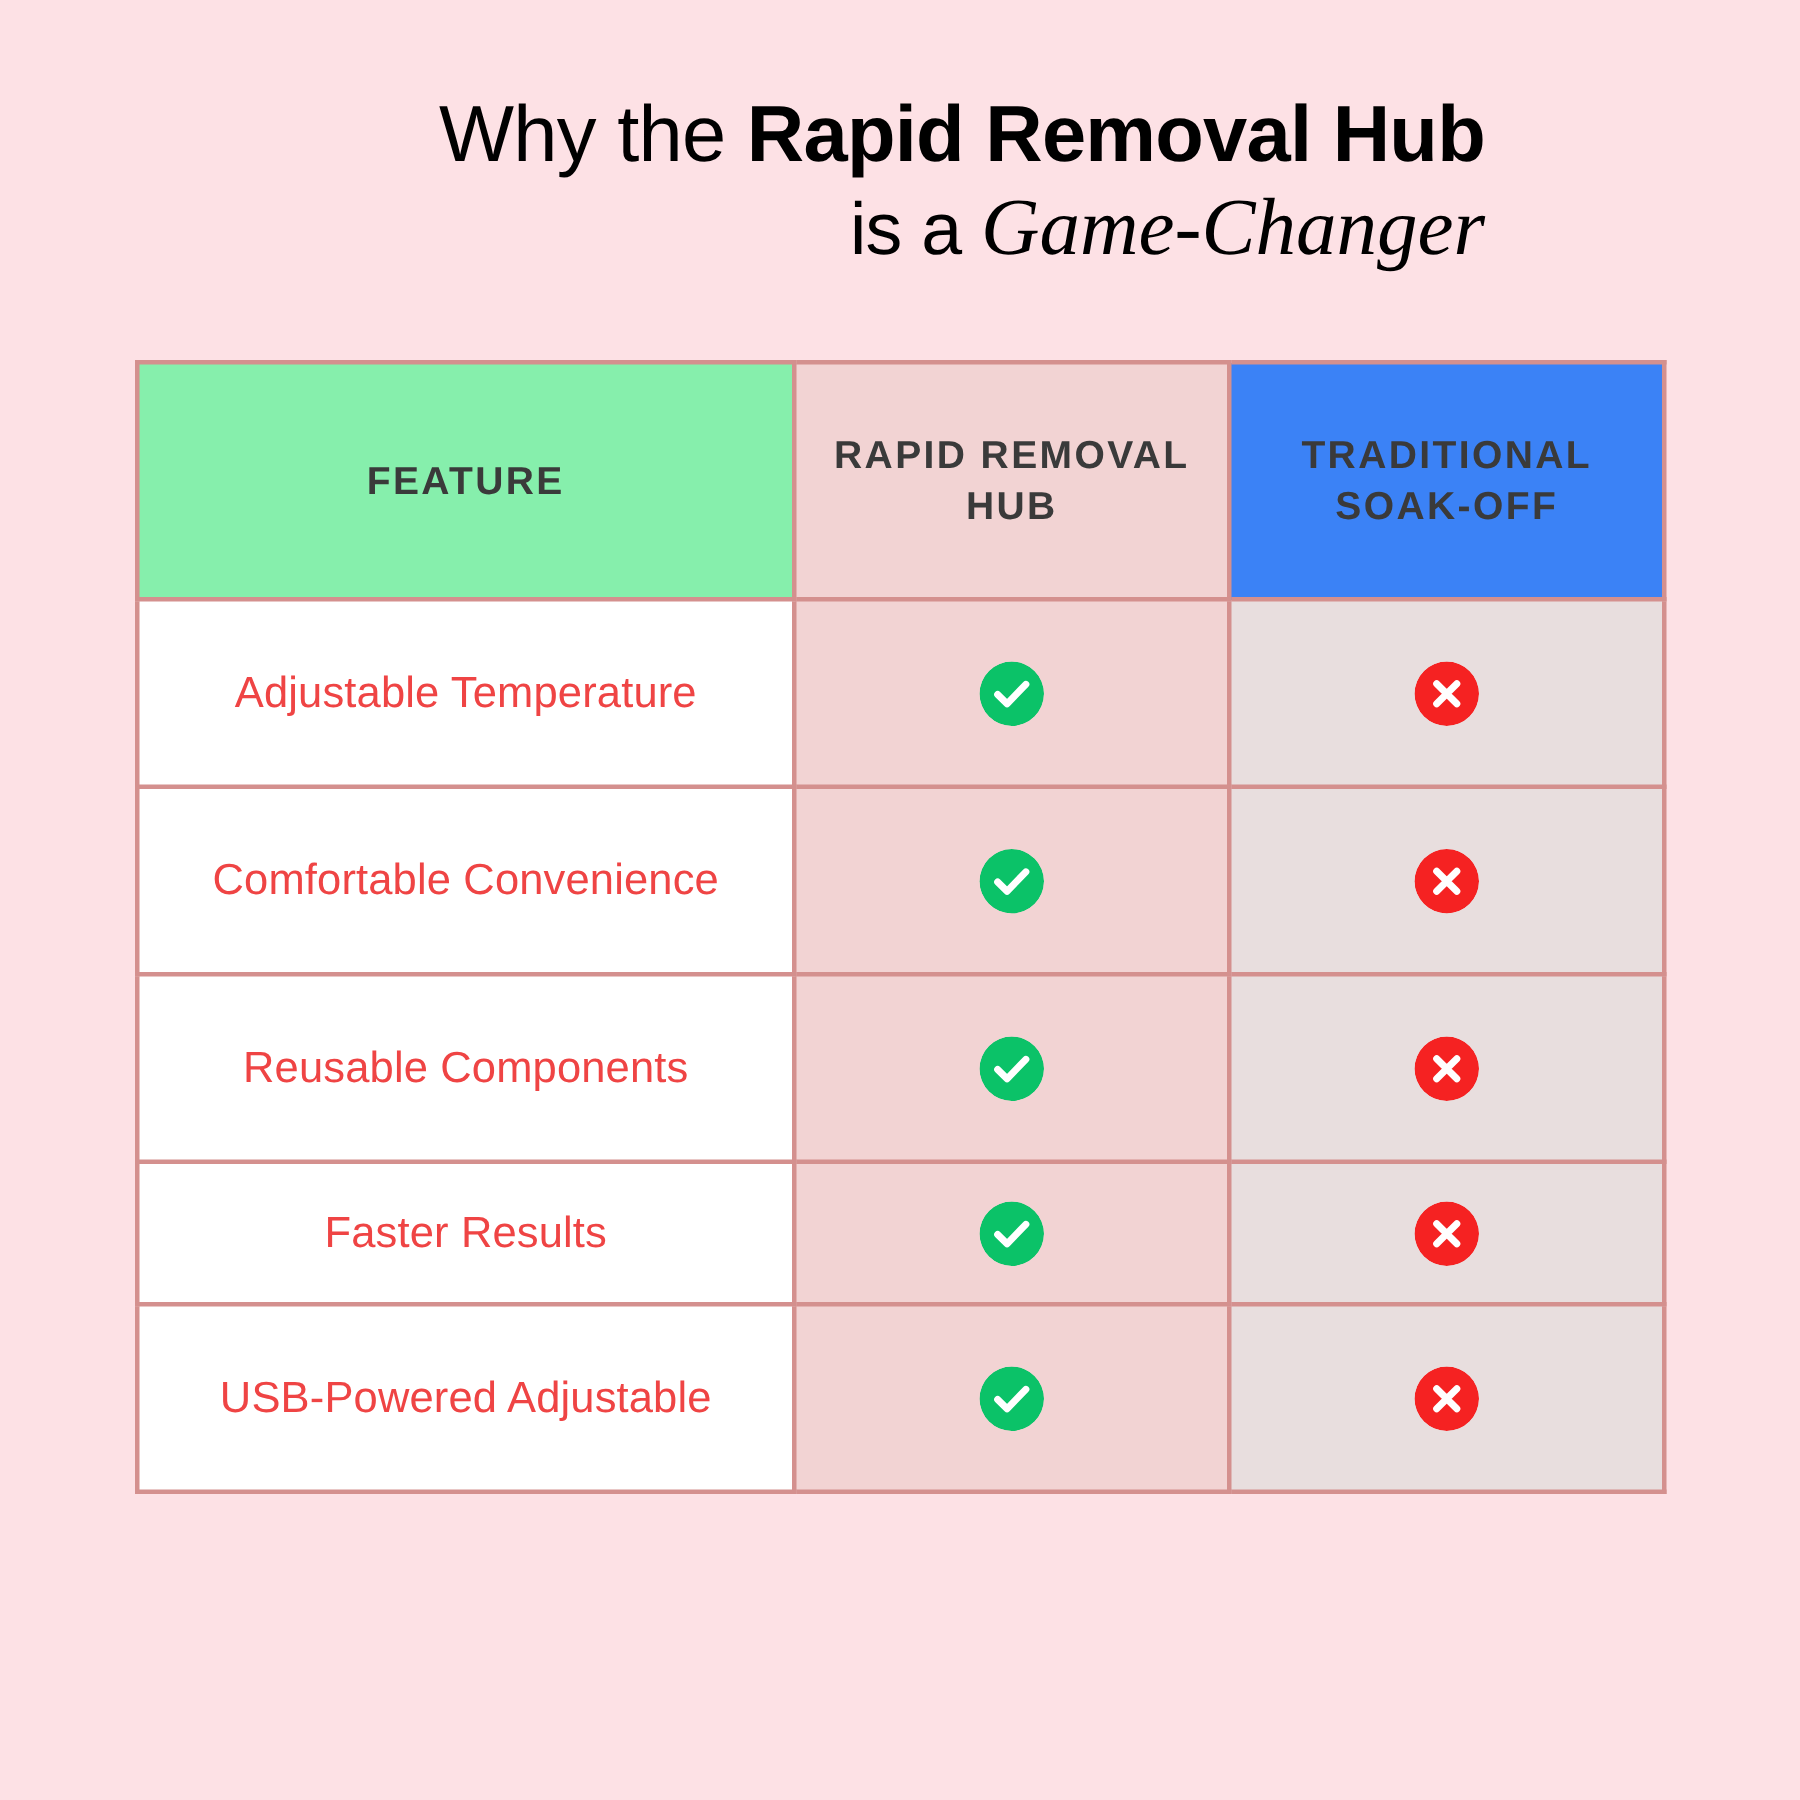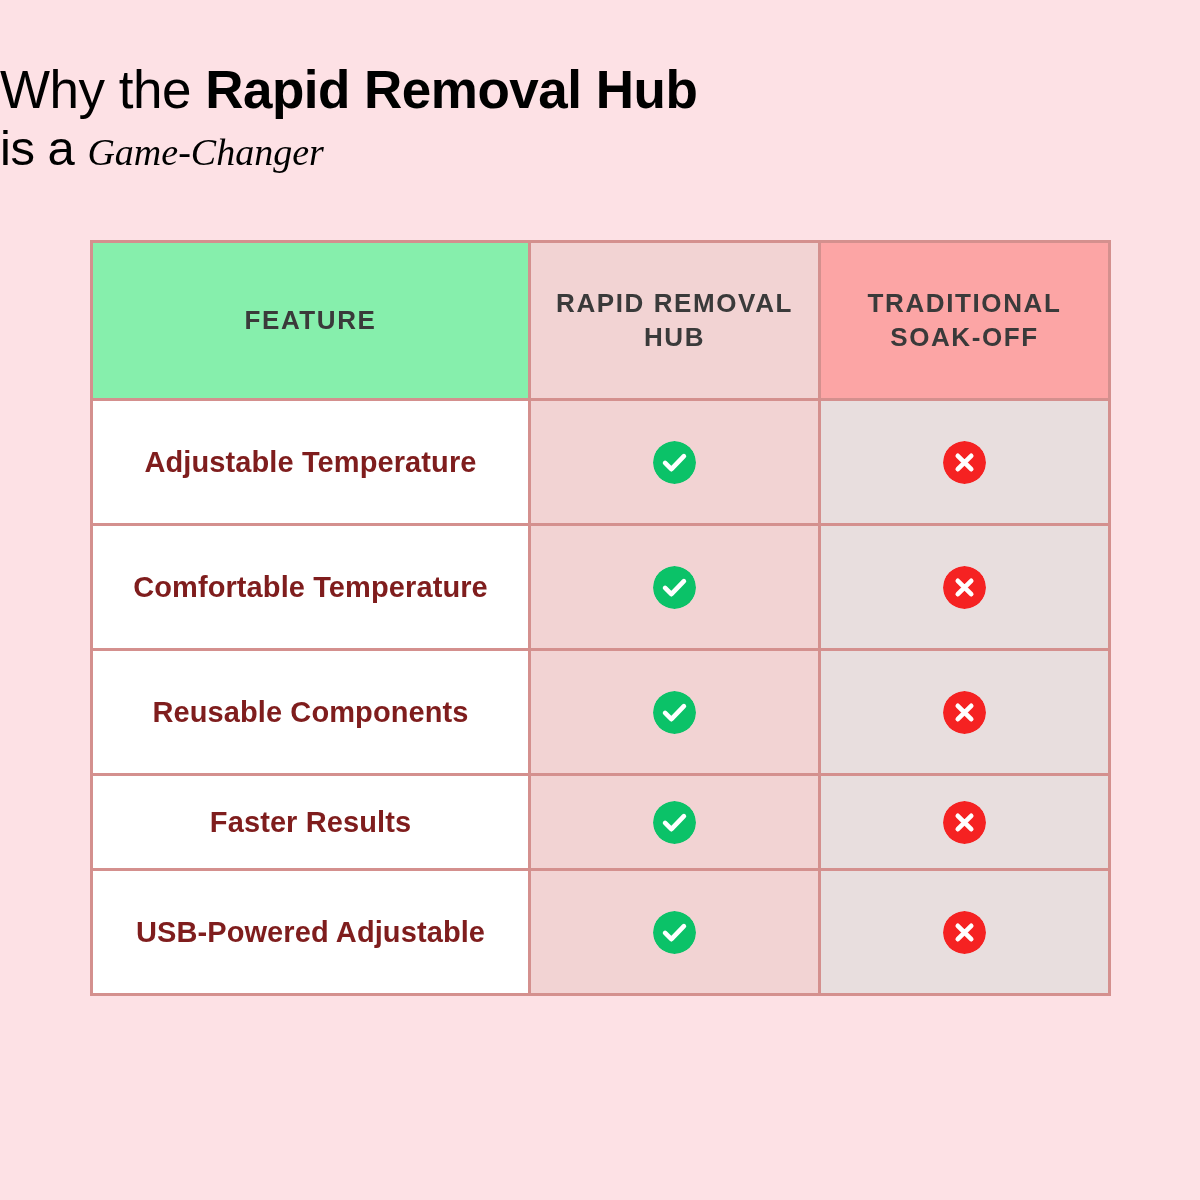--- a/index.html
+++ b/index.html
@@ -14,21 +14,21 @@
     overflow: hidden;
     position: relative;
   }
 
   
   .title-block {
     position: absolute;
     left: 0;
     top: 62px;
     width: 990px;
-    text-align: left;
+    text-align: right;
     color: #000000;
   }
   .title-line {
     display: block;
     line-height: 1.06;
     white-space: nowrap;
   }
   .title-line-1 { font-size: 53px; }
   .title-line-2 { font-size: 49px; margin-top: 5px; }
 
@@ -39,21 +39,21 @@
   }
   .t-bold {
     font-family: "Liberation Sans", sans-serif;
     font-weight: 700;
     letter-spacing: -0.5px;
   }
   .t-serif-italic {
     font-family: "Liberation Serif", "DejaVu Serif", serif;
     font-style: italic;
     font-weight: 400;
-    font-size: 38px;
+    font-size: 54px;
     letter-spacing: 0px;
   }
 
   
   .comparison-table {
     position: absolute;
     left: 90px;
     top: 240px;
     width: 1018px;
     border-collapse: collapse;
@@ -77,32 +77,32 @@
     text-align: center;
     font-weight: 700;
     font-size: 26px;
     letter-spacing: 1.6px;
     color: #3a3a3a;
     line-height: 1.28;
     text-transform: none;
   }
   .hdr-feature { background: #86efac; }
   .hdr-hub     { background: #f2d3d3; }
-  .hdr-trad    { background: #fca5a5; }
+  .hdr-trad    { background: #3b82f6; }
 
   
   .cell {
     vertical-align: middle;
     text-align: center;
   }
   .cell-feature {
     background: #ffffff;
-    color: #7f1d1d;
+    color: #ef4444;
     font-size: 29px;
-    font-weight: 700;
+    font-weight: 400;
     line-height: 1.26;
     letter-spacing: 0.1px;
     padding: 10px 24px;
   }
   .cell-hub  { background: #f2d3d3; }
   .cell-trad { background: #e8dede; }
 
   .row-tall  td { height: 122px; }
   .row-short td { height: 92px; }
 
@@ -162,21 +162,21 @@
           <svg class="icon-circle" viewBox="0 0 48 48" aria-hidden="true">
             <circle cx="24" cy="24" r="24" fill="#f52222"></circle>
             <path d="M16.5 16.5 L31.5 31.5 M31.5 16.5 L16.5 31.5" fill="none" stroke="#ffffff" stroke-width="5.2" stroke-linecap="round"></path>
           </svg>
         </span>
       </td>
     </tr>
 
 
     <tr class="row-tall">
-      <td class="cell cell-feature">Comfortable Temperature</td>
+      <td class="cell cell-feature">Comfortable Convenience</td>
       <td class="cell cell-hub">
         <span class="icon-wrap">
           <svg class="icon-circle" viewBox="0 0 48 48" aria-hidden="true">
             <circle cx="24" cy="24" r="24" fill="#0bc268"></circle>
             <path d="M13.5 24.5 L20.5 31.5 L34.5 17" fill="none" stroke="#ffffff" stroke-width="5.2" stroke-linecap="round" stroke-linejoin="round"></path>
           </svg>
         </span>
       </td>
       <td class="cell cell-trad">
         <span class="icon-wrap">

